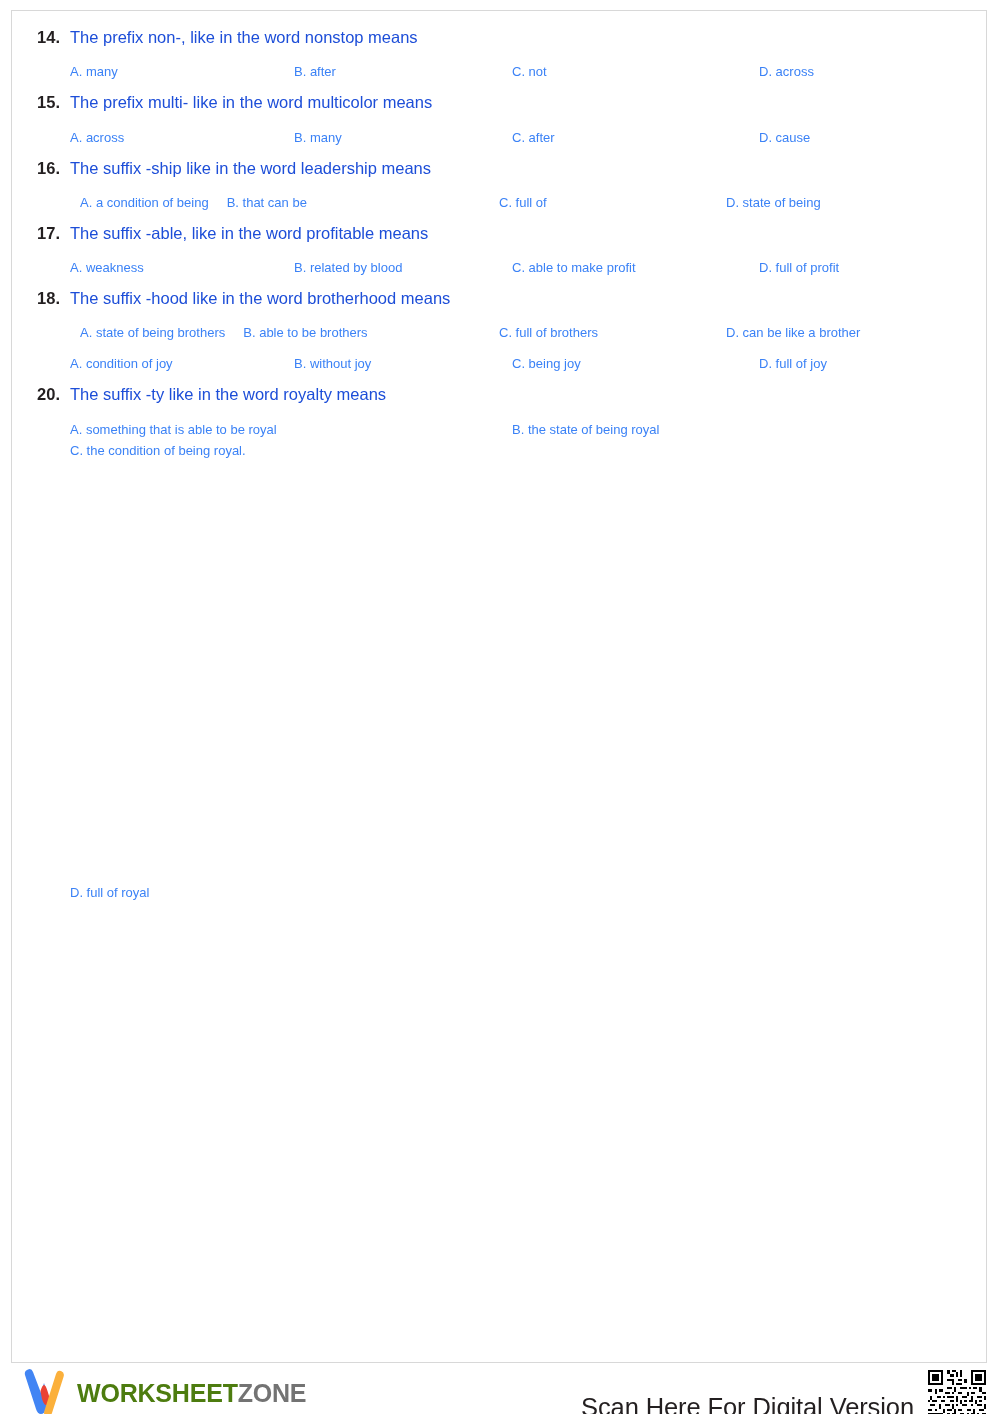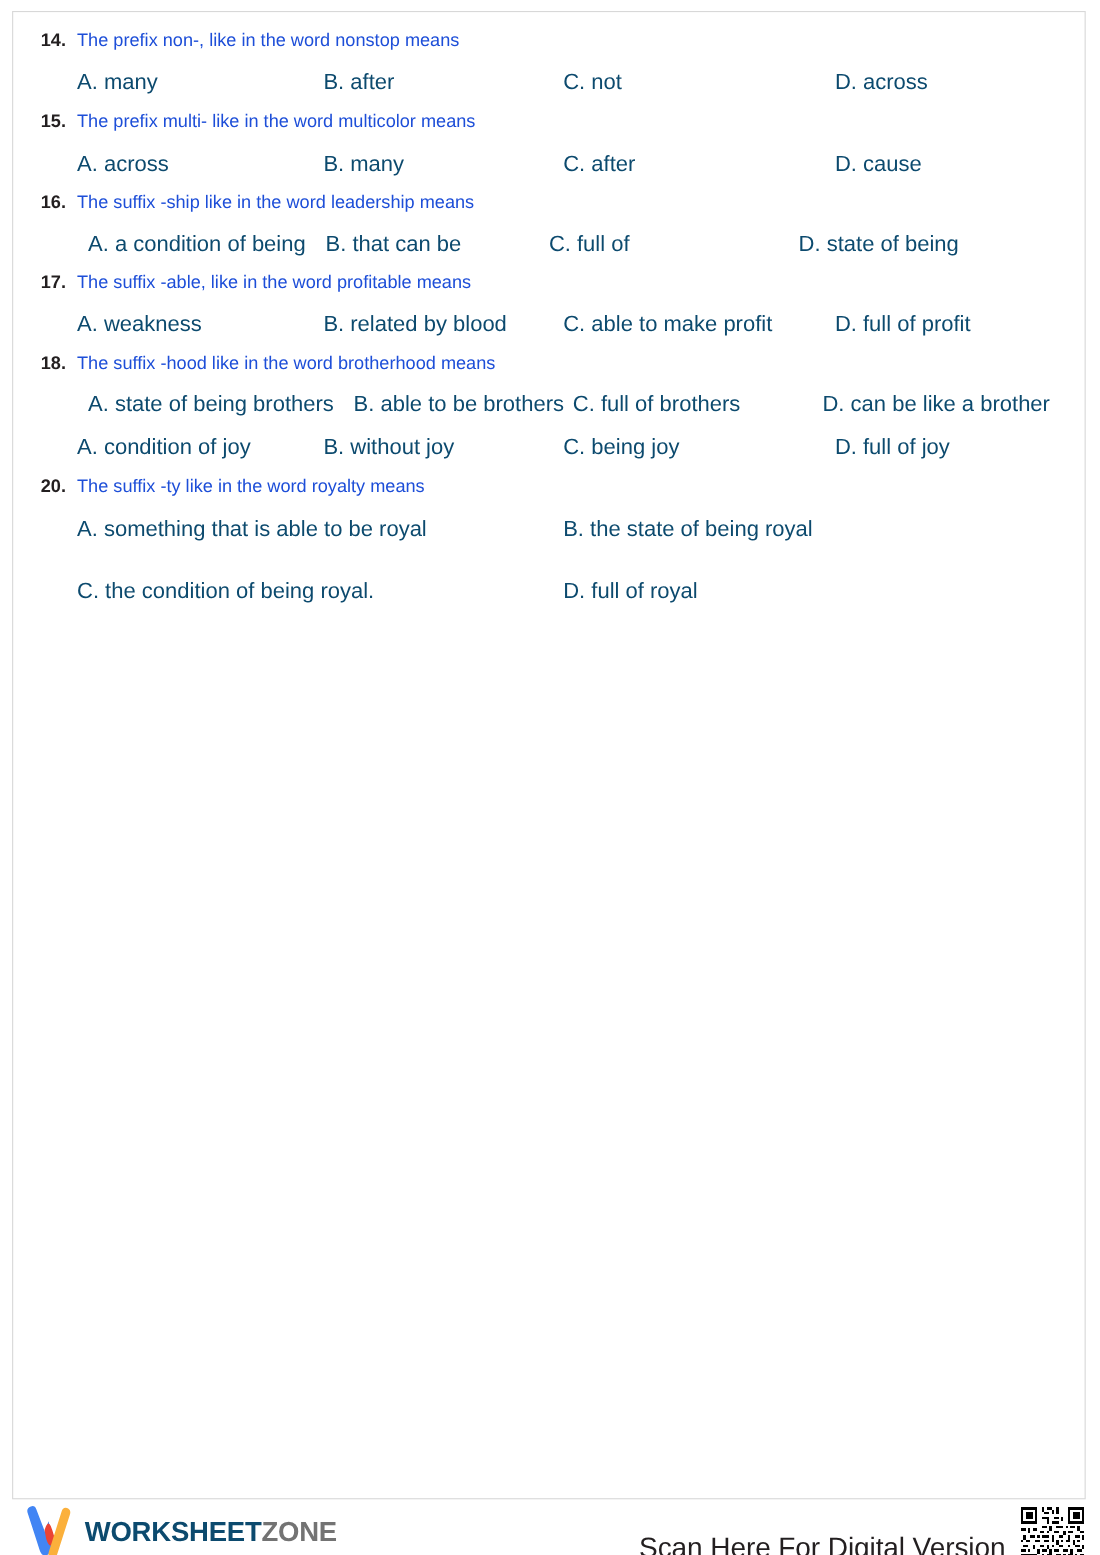--- a/index.html
+++ b/index.html
@@ -69,22 +69,22 @@
     font-size: 16.5px;
     padding-left: 10px;
     color: #1d4ed8;
     line-height: 1.35;
   }
 
   .options-row {
     display: flex;
     padding-left: 58px;
     margin-top: 16px;
-    font-size: 20px;
-    color: #0c4a6e;
+    font-size: 13px;
+    color: #3b82f6;
   }
 
   .opt {
     box-sizing: border-box;
     padding-right: 8px;
     white-space: nowrap;
   }
 
   
   .cols4 .opt:nth-child(1) { flex: 0 0 224px; }
@@ -99,21 +99,22 @@
     flex: 0 0 227px;
     margin-left: auto;
   }
   .cols4-tight .opt:nth-child(4) { flex: 0 0 260px; }
 
   
   .cols2 .opt:nth-child(1) { flex: 0 0 442px; }
   .cols2 .opt:nth-child(2) { flex: 0 0 auto; }
 
   .options-row + .options-row {
-    margin-top: 34px;
+    margin-top: 6px;
+    flex-direction: column;
   }
 
   
   .footer {
     position: absolute;
     left: 0;
     top: 1363px;
     width: 1000px;
     height: 51px;
   }
@@ -136,21 +137,21 @@
   }
 
   .logo-text {
     font-size: 25px;
     font-weight: bold;
     letter-spacing: -0.2px;
     white-space: nowrap;
     line-height: 1;
     padding-top: 2px;
   }
-  .logo-text .w-blue { color: #0c4a6e; }
+  .logo-text .w-blue { color: #4d7c0f; }
   .logo-text .z-orange { color: #737373; }
 
   .scan-wrap {
     position: absolute;
     right: 10px;
     top: 0px;
     display: flex;
     align-items: center;
   }
 

